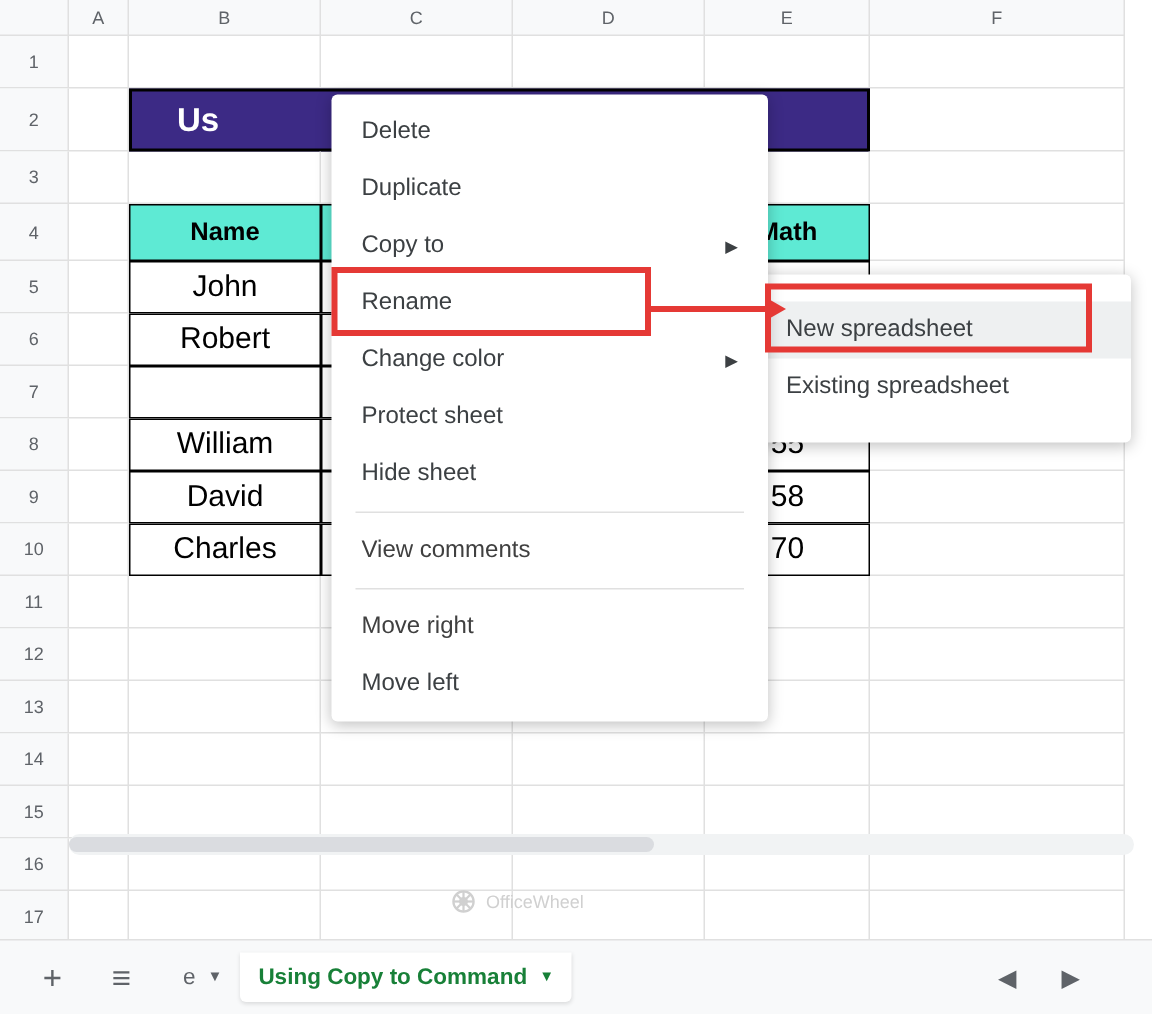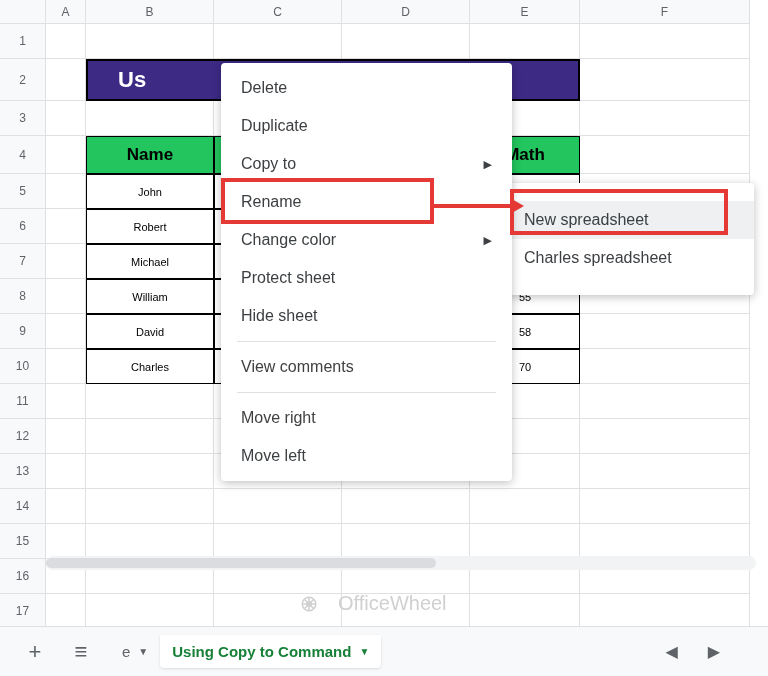--- a/index.html
+++ b/index.html
@@ -68,28 +68,28 @@
       position: relative;
     }
     .title-cell {
       background: #3c2a85;
       color: #fff;
       font-weight: bold;
       font-size: 22px;
       border: 2px solid #000;
     }
     .th-cell {
-      background: #22c55e;
+      background: #5eead4;
       font-weight: bold;
       font-size: 17px;
       border: 1px solid #000;
     }
     .td-cell {
       border: 1px solid #000;
-      font-size: 11px;
+      font-size: 20px;
       background: #fff;
     }
     .context-menu {
       position: absolute;
       left: 221px;
       top: 63px;
       width: 291px;
       background: #fff;
       box-shadow: 0 2px 10px rgba(0,0,0,0.25);
       border-radius: 4px;
@@ -198,24 +198,24 @@
       font-weight: 600;
       background: #fff;
       box-shadow: 0 1px 3px rgba(0,0,0,0.12);
     }
     .tab-arrow { font-size: 10px; }
     .watermark {
       position: absolute;
       left: 300px;
       top: 592px;
       color: #d0d0d0;
-      font-size: 20px;
-      display: flex;
-      align-items: center;
-      gap: 20px;
+      font-size: 12px;
+      display: flex;
+      align-items: center;
+      gap: 6px;
       z-index: 1;
     }
     .hscroll {
       position: absolute;
       bottom: 50px;
       left: 46px;
       right: 12px;
       height: 14px;
       background: #f1f3f4;
       border-radius: 7px;
@@ -297,21 +297,20 @@
       <div class="cell td-cell cb">Robert</div>
       <div class="cell td-cell cc"></div>
       <div class="cell td-cell cd"></div>
       <div class="cell td-cell ce"></div>
       <div class="cell cf"></div>
     </div>
 
   <div class="grid-row">
       <div class="row-hdr">7</div>
       <div class="cell ca"></div>
-      <div class="cell td-cell cb">Michael</div>
       <div class="cell td-cell cc"></div>
       <div class="cell td-cell cd"></div>
       <div class="cell td-cell ce"></div>
       <div class="cell cf"></div>
     </div>
 
   <div class="grid-row">
       <div class="row-hdr">8</div>
       <div class="cell ca"></div>
       <div class="cell td-cell cb">William</div>
@@ -457,21 +456,21 @@
   <div class="menu-item">
       <span>Move left</span>
     </div>
 </div>
 
 <div class="submenu">
   <div class="menu-item hover">
       <span>New spreadsheet</span>
     </div>
   <div class="menu-item">
-      <span>Charles spreadsheet</span>
+      <span>Existing spreadsheet</span>
     </div>
 </div>
 
 <div class="highlight-box hb1"></div>
 <div class="highlight-box hb2"></div>
 <div class="red-arrow"></div>
 
 <div class="bottom-bar">
   <div class="bb-btn">+</div>
   <div class="bb-btn">≡</div>

